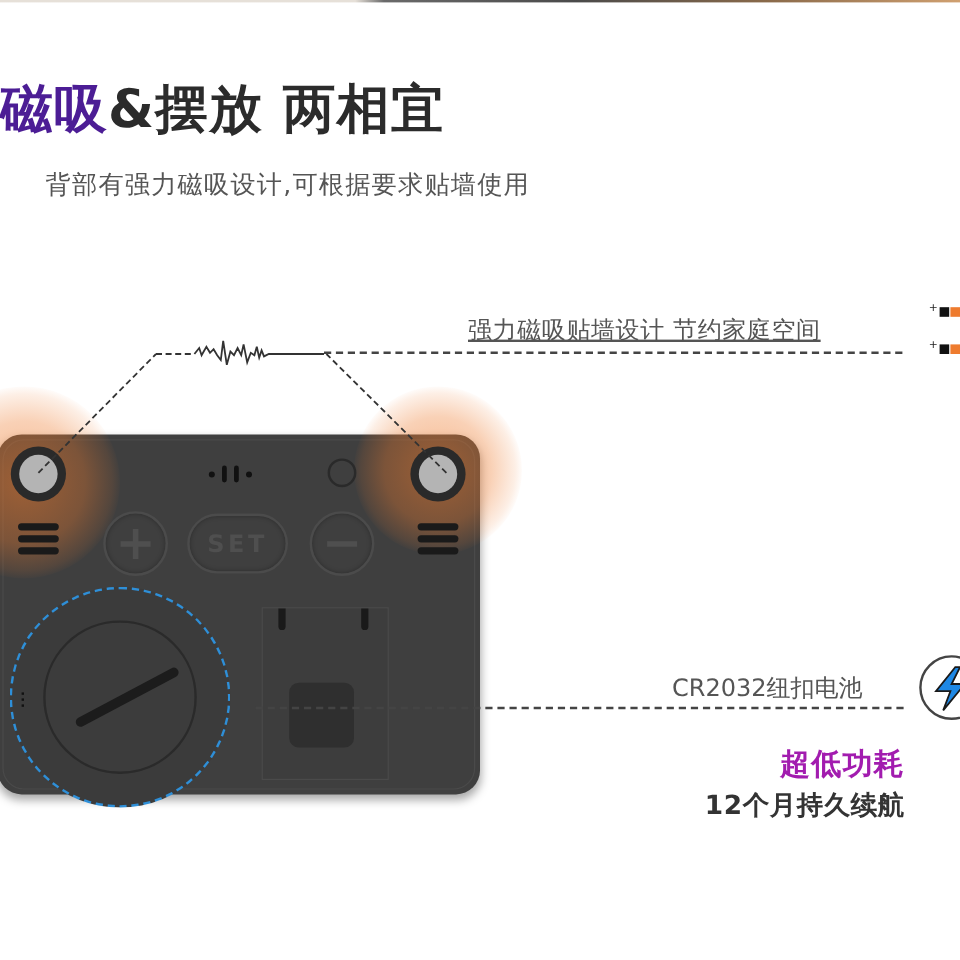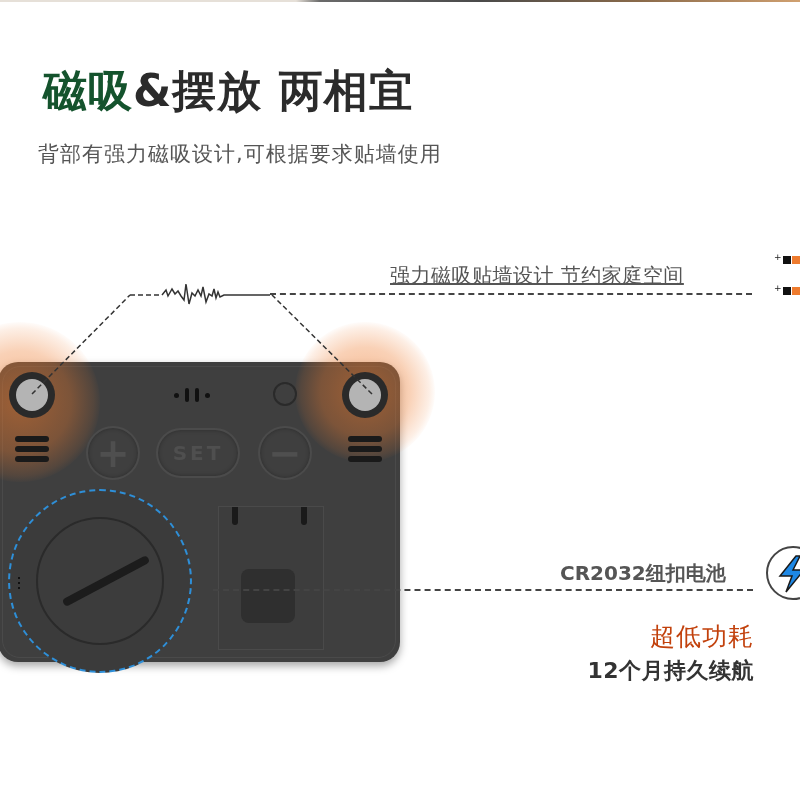--- a/index.html
+++ b/index.html
@@ -1,25 +1,25 @@
 <!DOCTYPE html>
 <html><head>
 <meta charset="utf-8">
 <style>
   html,body{margin:0;padding:0;}
   body{width:800px;height:800px;background:#ffffff;position:relative;overflow:hidden;font-family:"DejaVu Sans","Liberation Sans",sans-serif;}
   .topstrip{position:absolute;left:0;top:0;width:800px;height:2px;background:linear-gradient(90deg,#e6e0d8 0%,#e6e0d8 37%,#6a6a6a 40%,#4a4a4a 60%,#8a6a4a 80%,#d0a070 100%);}
   .title{position:absolute;left:0;top:62px;font-size:44px;font-weight:bold;letter-spacing:1px;color:#2b2b2b;white-space:nowrap;}
-  .title .accent{color:#14532d;padding-left:43px;}
+  .title .accent{color:#4c1d95;}
   .subtitle{position:absolute;left:2px;top:140px;font-size:21px;color:#555;letter-spacing:1px;white-space:nowrap;margin-left:36px;}
   .callout1{position:absolute;left:390px;top:262px;font-size:20px;color:#555;white-space:nowrap;letter-spacing:0.5px;text-decoration:underline;}
   .dash1{position:absolute;left:270px;top:293px;width:482px;border-top:2px dashed #444;}
-  .callout2{position:absolute;left:560px;top:560px;font-size:20px;color:#555;white-space:nowrap;font-weight:bold;}
+  .callout2{position:absolute;left:560px;top:560px;font-size:20px;color:#555;white-space:nowrap;}
   .dash2{position:absolute;left:213px;top:589px;width:540px;border-top:2px dashed #444;}
-  .low-power-title{position:absolute;right:46px;top:620px;font-size:25px;font-weight:normal;color:#c2410c;letter-spacing:1px;}
+  .low-power-title{position:absolute;right:46px;top:620px;font-size:25px;font-weight:bold;color:#a21caf;letter-spacing:1px;}
   .low-power-sub{position:absolute;right:46px;top:656px;font-size:22px;font-weight:bold;color:#333;letter-spacing:0.5px;}
   .bolt{position:absolute;left:766px;top:546px;width:54px;height:54px;border-radius:50%;border:2px solid #444;background:#fff;box-sizing:border-box;}
   .bolt svg{position:absolute;left:6px;top:6px;}
   .connectors{position:absolute;left:774px;top:256px;}
   .conn{position:relative;height:8px;margin-bottom:23px;}
   .conn .plus{position:absolute;left:0;top:-4px;font-size:9px;color:#222;}
   .conn .blk{position:absolute;left:9px;top:0;width:8px;height:8px;background:#111;}
   .conn .org{position:absolute;left:18px;top:0;width:10px;height:8px;background:#ee7b2e;}
   
   .device{position:absolute;left:-2px;top:362px;width:402px;height:300px;background:#3f3f3f;border-radius:20px;box-shadow:0 4px 8px rgba(0,0,0,0.35);}

